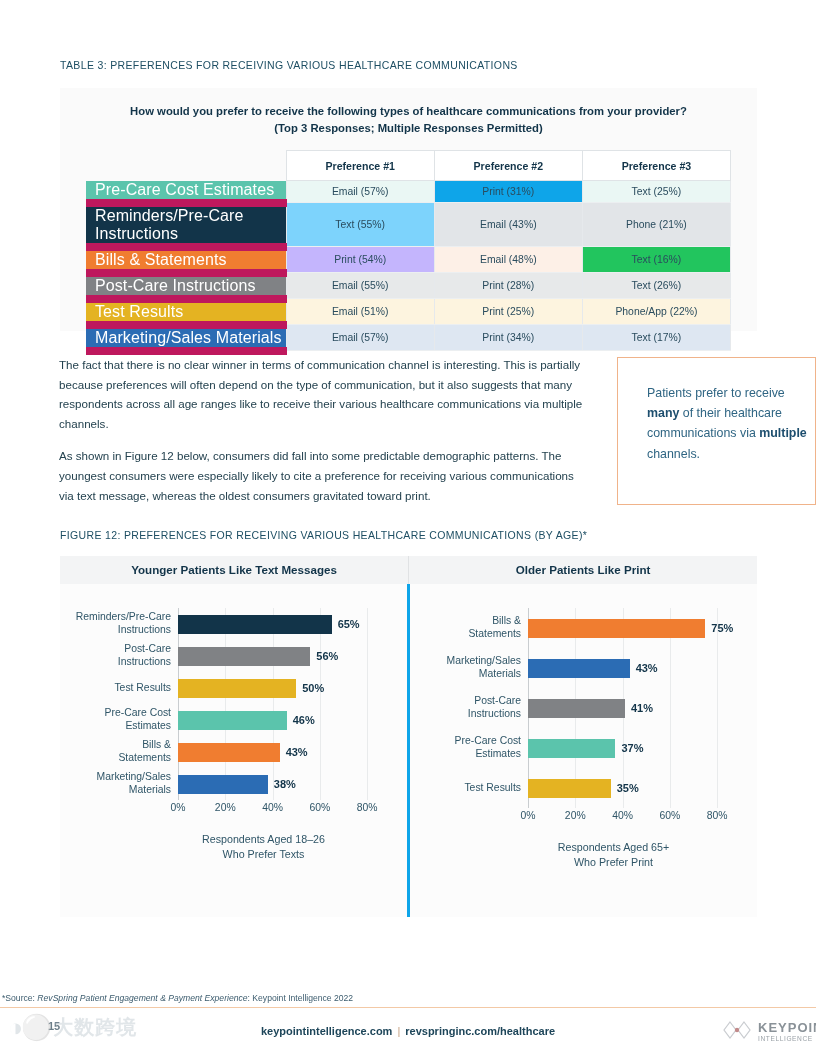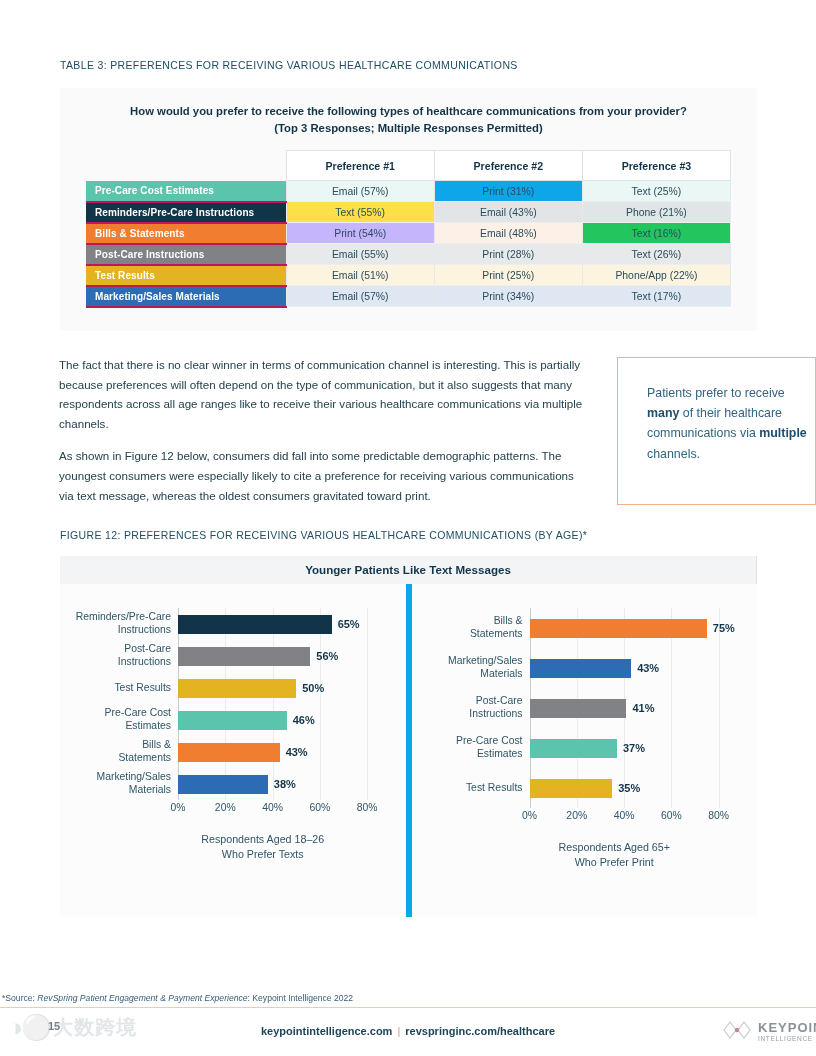--- a/index.html
+++ b/index.html
@@ -75,26 +75,26 @@
     font-weight: bold;
     color: #123449;
     background: #ffffff;
     border: 1px solid #dfe3e6;
   }
 
   .row-label {
     width: 200px;
     height: 21px;
     padding: 0 0 0 9px !important;
-    font-size: 10px;
-    font-weight: bold;
+    font-size: 16px;
+    font-weight: normal;
     color: #ffffff;
     vertical-align: middle;
     letter-spacing: 0.1px;
-    border-bottom: 2px solid #be185d;
+    border-bottom: 8px solid #be185d;
   }
   .row-cell {
     height: 21px;
     text-align: center;
     vertical-align: middle;
     font-size: 10.4px;
     color: #2a4c5e;
     border-left: 1px solid #e6e9ec;
     border-right: 1px solid #e6e9ec;
     border-bottom: 1px solid #eceff1;
@@ -168,21 +168,21 @@
 
   .charts-row {
     display: flex;
     height: 333px;
     background: #fcfcfc;
   }
   .chart-pane {
     flex: 1;
     position: relative;
   }
-  .chart-pane.left-p { border-right: 6px solid #0ea5e9; }
+  .chart-pane.left-p { border-right: 3px solid #0ea5e9; }
 
   .bars-area {
     position: relative;
     margin-top: 24px;
   }
 
   .bar-row {
     display: flex;
     align-items: center;
     height: 100%;
@@ -375,21 +375,21 @@
       </thead>
       <tbody id="table-body">
           <tr>
             <td class="row-label" style="background: rgb(91, 196, 172);">Pre-Care Cost Estimates</td>
             <td class="row-cell" style="background: rgb(234, 247, 244);">Email (57%)</td>
             <td class="row-cell" style="background: #0ea5e9;">Print (31%)</td>
             <td class="row-cell" style="background: rgb(234, 247, 244);">Text (25%)</td>
           </tr>
           <tr>
             <td class="row-label" style="background: rgb(18, 52, 73);">Reminders/Pre-Care Instructions</td>
-            <td class="row-cell" style="background: #fde047; margin-left: 24px;">Text (55%)</td>
+            <td class="row-cell" style="background: #7dd3fc; margin-left: 24px;">Text (55%)</td>
             <td class="row-cell" style="background: rgb(226, 229, 232);">Email (43%)</td>
             <td class="row-cell" style="background: rgb(226, 229, 232);">Phone (21%)</td>
           </tr>
           <tr>
             <td class="row-label" style="background: rgb(240, 125, 48);">Bills &amp; Statements</td>
             <td class="row-cell" style="background: #c4b5fd;">Print (54%)</td>
             <td class="row-cell" style="background: rgb(253, 240, 231);">Email (48%)</td>
             <td class="row-cell" style="background: #22c55e;">Text (16%)</td>
           </tr>
           <tr>
@@ -423,20 +423,21 @@
     <div class="callout-text">
       <span>Patients prefer to receive </span><b>many</b><span> of their healthcare communications via </span><b>multiple</b><span> channels.</span>
     </div>
   </div>
 
   <div class="figure-caption">FIGURE 12: PREFERENCES FOR RECEIVING VARIOUS HEALTHCARE COMMUNICATIONS (BY AGE)*</div>
 
   <div class="figure-card">
     <div class="chart-titles">
       <div class="chart-title left-t">Younger Patients Like Text Messages</div>
+      <div class="chart-title">Older Patients Like Print</div>
     </div>
 
     <div class="charts-row">
       <div class="chart-pane left-p" id="chart-pane-0">
           <div class="bars-area" style="height: 192px;">
             <div class="gridlines">
               <div class="gridline" style="left: 47.2727px;"></div>
               <div class="gridline" style="left: 94.5455px;"></div>
               <div class="gridline" style="left: 141.818px;"></div>
               <div class="gridline" style="left: 189.091px;"></div>

